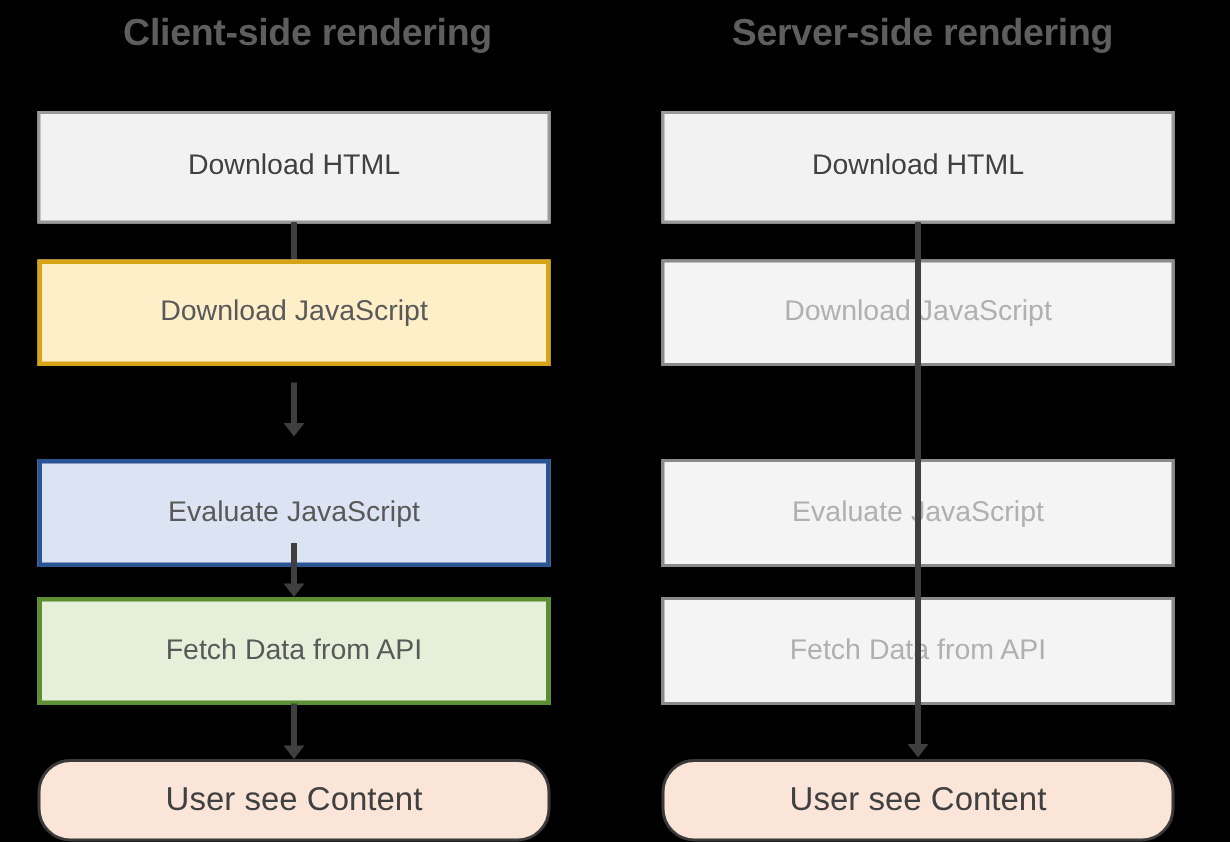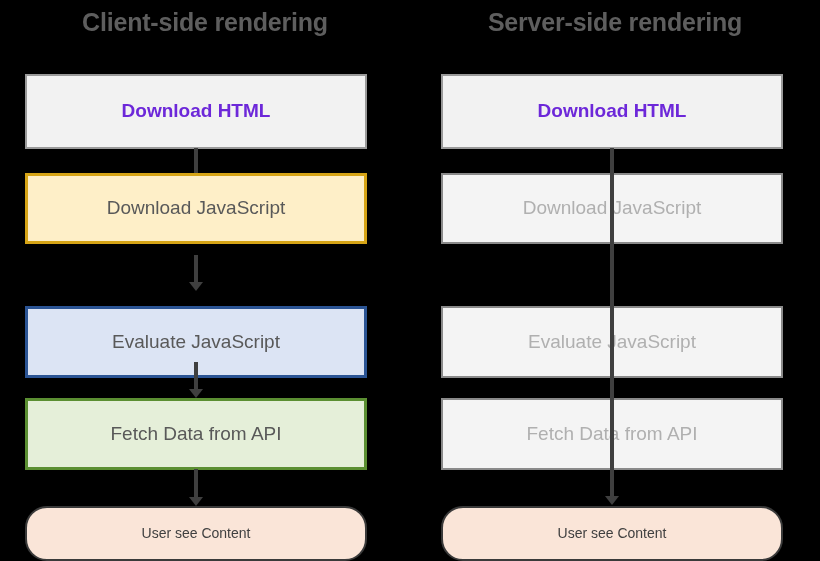--- a/index.html
+++ b/index.html
@@ -67,22 +67,21 @@
   .slot-1 { top: 74px;  height: 75px; }
   .slot-2 { top: 173px; height: 71px; }
   .slot-3 { top: 306px; height: 72px; }
   .slot-4 { top: 398px; height: 72px; text-align: center; }
   .slot-5 { top: 506px; height: 55px; }
 
   
   .n-html {
     background: #f2f2f2;
     border: 2px solid #9a9a9a;
-    color: #6d28d9;
-    font-weight: bold;
+    color: #404040;
   }
   .n-js {
     background: #feefc8;
     border: 3px solid #d6a416;
     color: #595959;
   }
   .n-eval {
     background: #dce4f4;
     border: 3px solid #2b5494;
     color: #595959;
@@ -90,21 +89,21 @@
   .n-fetch {
     background: #e5efd9;
     border: 3px solid #5b8f32;
     color: #595959;
   }
   .n-user {
     background: #fae5d8;
     border: 2px solid #3a3a3a;
     border-radius: 22px;
     color: #404040;
-    font-size: 14px;
+    font-size: 22px;
   }
   .n-dim {
     background: #f4f4f4;
     border: 2px solid #8a8a8a;
     color: #b0b0b0;
   }
 
   
   .arrow {
     position: absolute;

